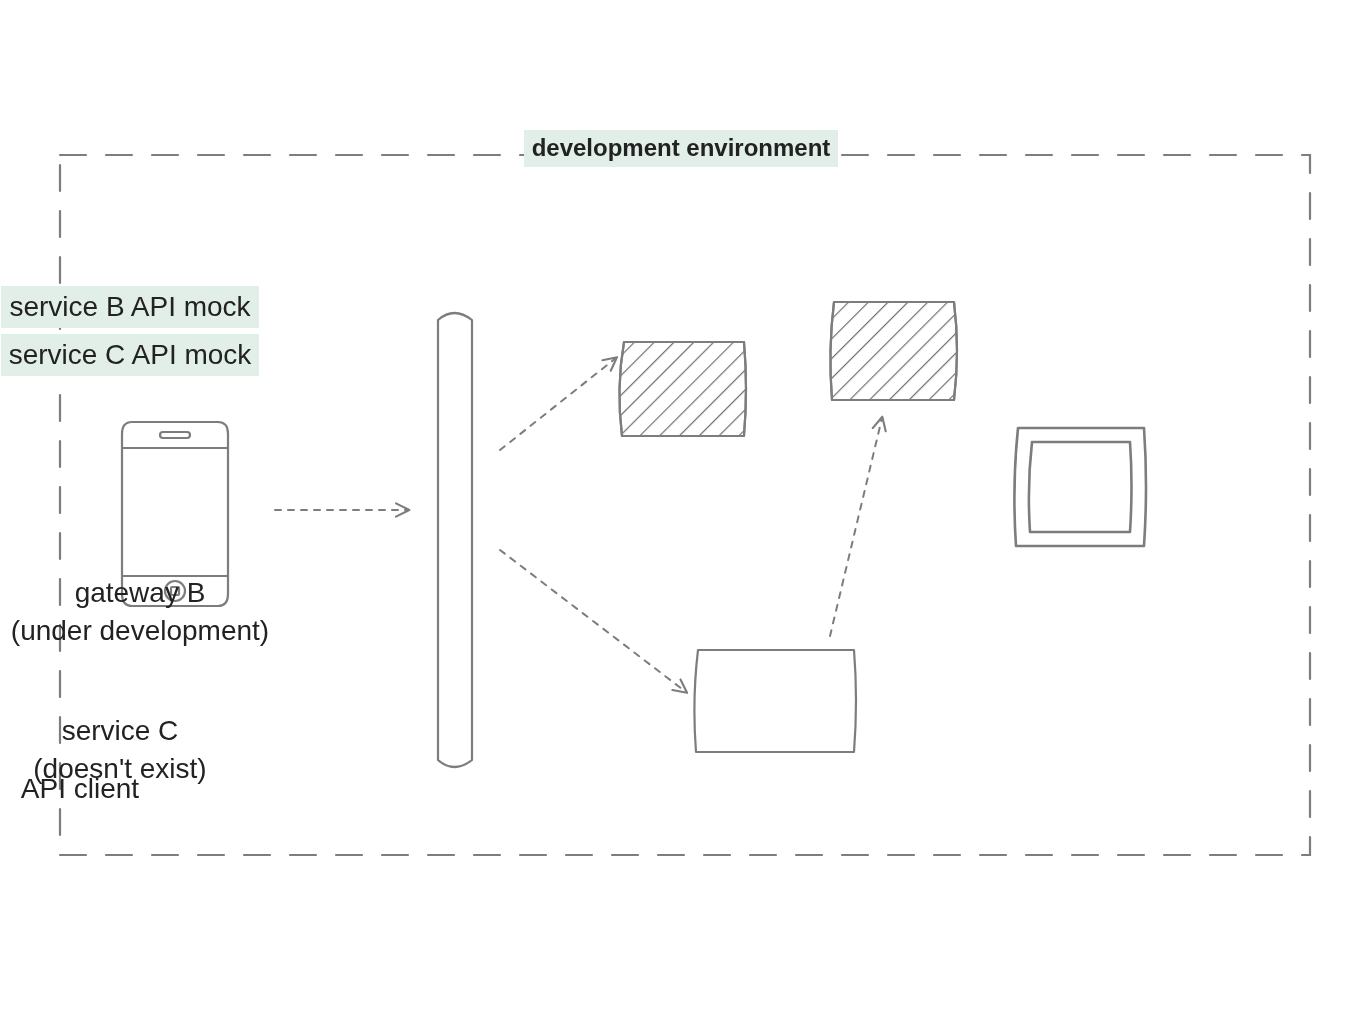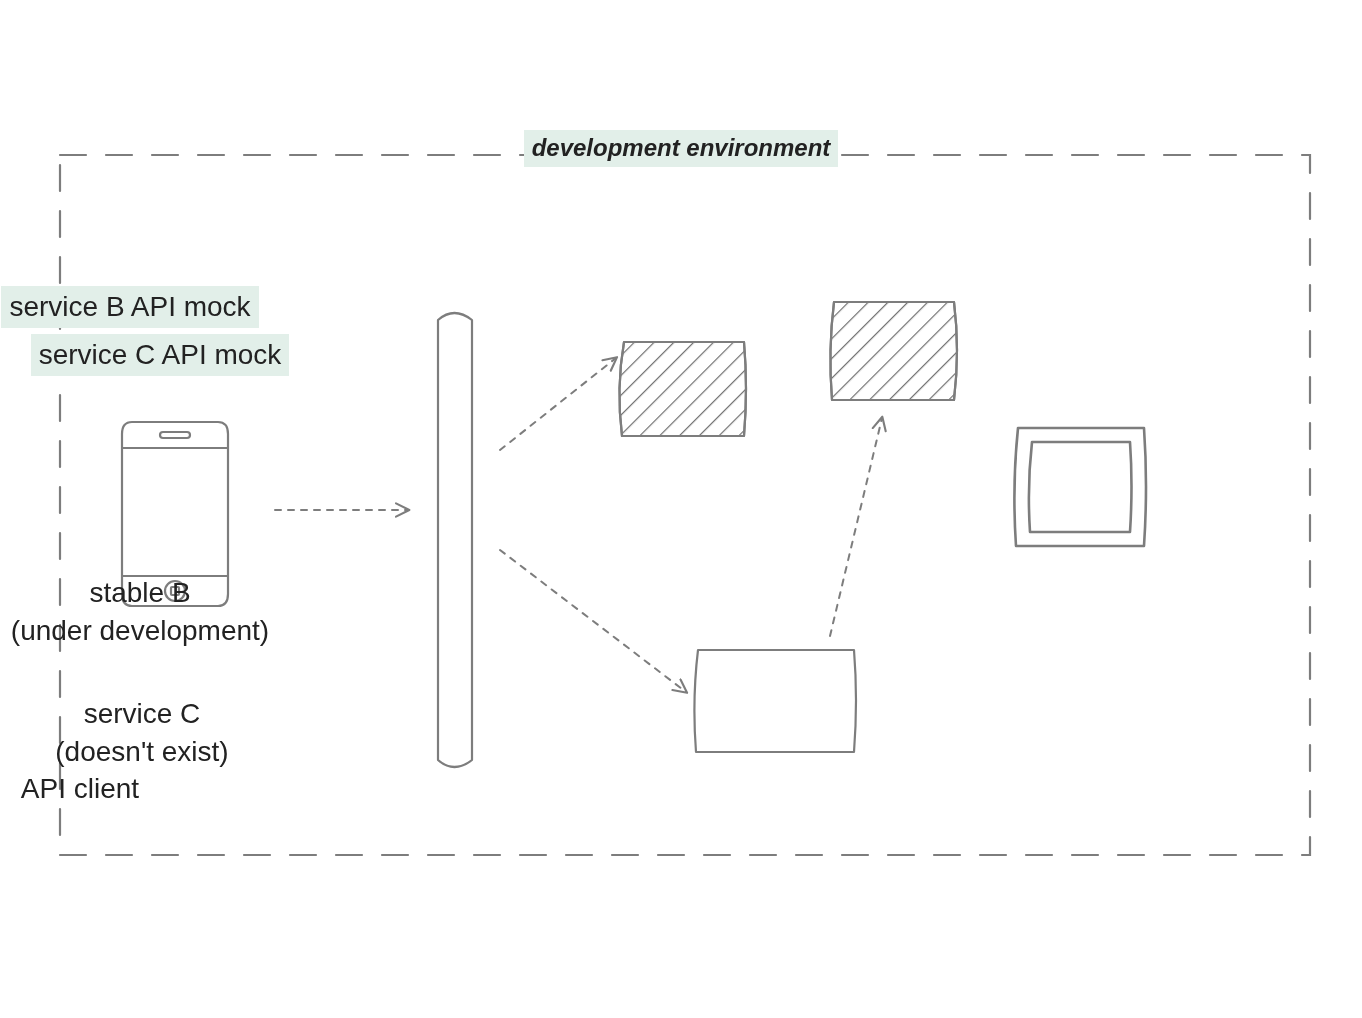--- a/index.html
+++ b/index.html
@@ -93,35 +93,35 @@
 
     <line x1="830" y1="636" x2="882" y2="418" stroke="#7d7d7d" stroke-width="2" stroke-dasharray="6 7" marker-end="url(#arrow)" stroke-linecap="round"></line>
 
     <g transform="translate(1016,424)" stroke="#7d7d7d" stroke-width="2.6" fill="none" stroke-linecap="round" stroke-linejoin="round">
       <path d="M2 4 h126 q4 58 0 118 h-128 q-4 -60 2 -118 z"></path>
       <path d="M16 18 h98 q3 44 0 90 h-100 q-3 -46 2 -90 z"></path>
     </g>
 
   </svg>
 
-  <div class="label title" style="left:0; width:1362px; top:98px;font-style:italic;">
+  <div class="label title" style="left:0; width:1362px; top:98px;">
     <span class="hl">development environment</span>
   </div>
 
 
   <div class="label" style="left:380; width:160px; top:770px;">API client</div>
 
-  <div class="label" style="left:560; width:260px; top:296px;padding-left:30px;">
+  <div class="label" style="left:560; width:260px; top:296px;">
     <span class="hl">service C API mock</span>
   </div>
 
   <div class="label" style="left:800; width:260px; top:248px;">
     <span class="hl">service B API mock</span>
   </div>
 
 
-  <div class="label" style="left:950; width:280px; top:574px;">stable B
+  <div class="label" style="left:950; width:280px; top:574px;">gateway B
 (under development)</div>
 
-  <div class="label" style="left:1000; width:240px; top:695px;padding-left:22px;">service C
+  <div class="label" style="left:1000; width:240px; top:712px;">service C
 (doesn't exist)</div>
 
 </div>
 
 </body></html>

